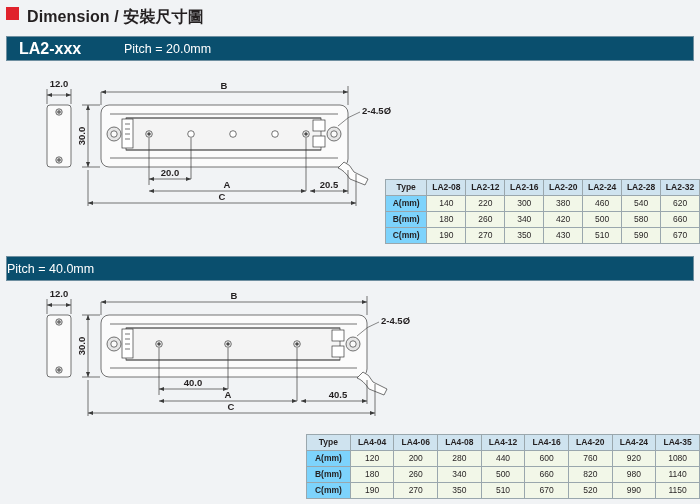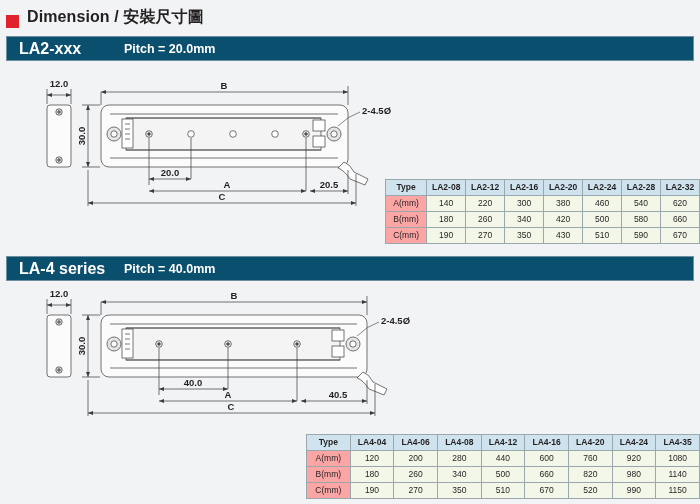--- a/index.html
+++ b/index.html
@@ -15,21 +15,21 @@
     overflow: hidden;
     position: relative;
   }
 
   
   .page-title {
     position: absolute;
     left: 6px;
     top: 7px;
     display: flex;
-    align-items: flex-end;
+    align-items: flex-start;
     gap: 8px;
   }
   .title-marker {
     width: 13px;
     height: 13px;
     background: #e0222c;
     display: block;
   }
   .title-text {
     font-size: 16px;
@@ -52,21 +52,21 @@
     color: #ffffff;
   }
   .bar-name {
     font-size: 16px;
     font-weight: bold;
     margin-left: 12px;
     width: 105px;
   }
   .bar-pitch {
     font-size: 12.5px;
-    font-weight: bold;
+    font-weight: normal;
   }
   #bar1 { top: 36px; }
   #bar2 { top: 256px; }
 
   
   .drawing {
     position: absolute;
     left: 16px;
     width: 400px;
     height: 150px;
@@ -90,22 +90,22 @@
     height: 15px;
     line-height: 15px;
     color: #231f20;
   }
   table.spec th {
     background: #cfe3ef;
     font-weight: bold;
     font-size: 8.5px;
   }
   table.spec td.rowhead {
-    background: #fca5a5;
-    font-weight: normal;
+    background: #7dd3fc;
+    font-weight: bold;
   }
   table.spec td.val {
     background: #f2f7e8;
     margin-top: 28px;
   }
 
   #table1 { left: 385px; top: 179px; }
   #table1 th, #table1 td { width: 43px; }
   #table1 th:first-child, #table1 td:first-child { width: 44px; }
 
@@ -264,21 +264,20 @@
     <td class="val">350</td>
     <td class="val">430</td>
     <td class="val">510</td>
     <td class="val">590</td>
     <td class="val">670</td>
   </tr>
 </tbody>
   </table>
 
 <div class="section-bar" id="bar2">
-  <span class="bar-name">LA-4 series</span>
   <span class="bar-pitch">Pitch = 40.0mm</span>
 </div>
 
 <div class="drawing" id="drawing2">
 <svg width="400" height="150" viewBox="0 0 400 150" xmlns="http://www.w3.org/2000/svg">
   <g stroke="#3a3a3a" fill="none" stroke-width="0.7">
 
     <rect x="31" y="27" width="24" height="62" rx="3" fill="#fbfbfb"></rect>
     <circle cx="43" cy="34" r="3.2" fill="#dedede"></circle>
     <circle cx="43" cy="34" r="1.3" fill="#9a9a9a"></circle>

